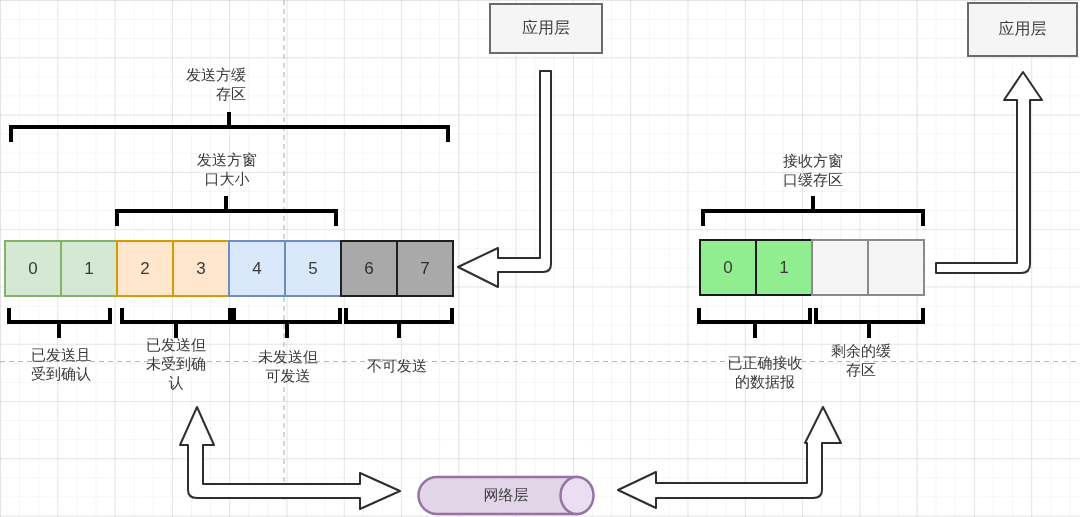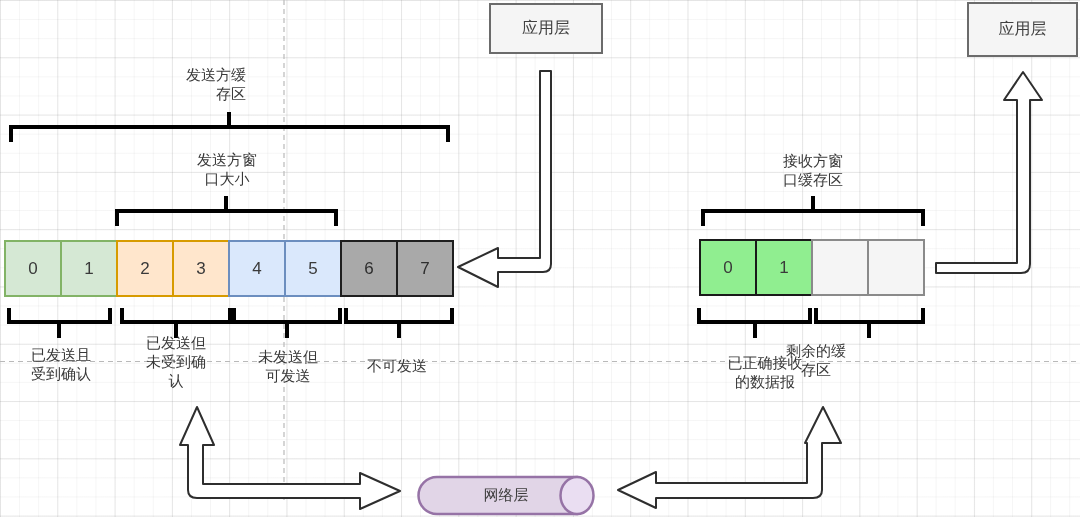--- a/index.html
+++ b/index.html
@@ -147,27 +147,27 @@
 
   <div class="label" style="left:216px;top:65px;text-align:right;">发送方缓
 存区</div>
   <div class="label" style="left:227px;top:150px;">发送方窗
 口大小</div>
   <div class="label" style="left:813px;top:151px;">接收方窗
 口缓存区</div>
 
   <div class="label" style="left:61px;top:345px;">已发送且
 受到确认</div>
-  <div class="label" style="left:176px;top:335px;font-family:Liberation Mono, monospace;">已发送但
+  <div class="label" style="left:176px;top:335px;">已发送但
 未受到确
 认</div>
   <div class="label" style="left:288px;top:347px;">未发送但
 可发送</div>
   <div class="label" style="left:397px;top:356px;">不可发送</div>
 
   <div class="label" style="left:765px;top:341px;margin-top:12px;">已正确接收
 的数据报</div>
-  <div class="label" style="left:816px;top:341px;">剩余的缓
+  <div class="label" style="left:861px;top:341px;">剩余的缓
 存区</div>
 
   <div class="net-label" style="left:506px;top:486px;">网络层</div>
 
 </div>
 
 </body></html>

